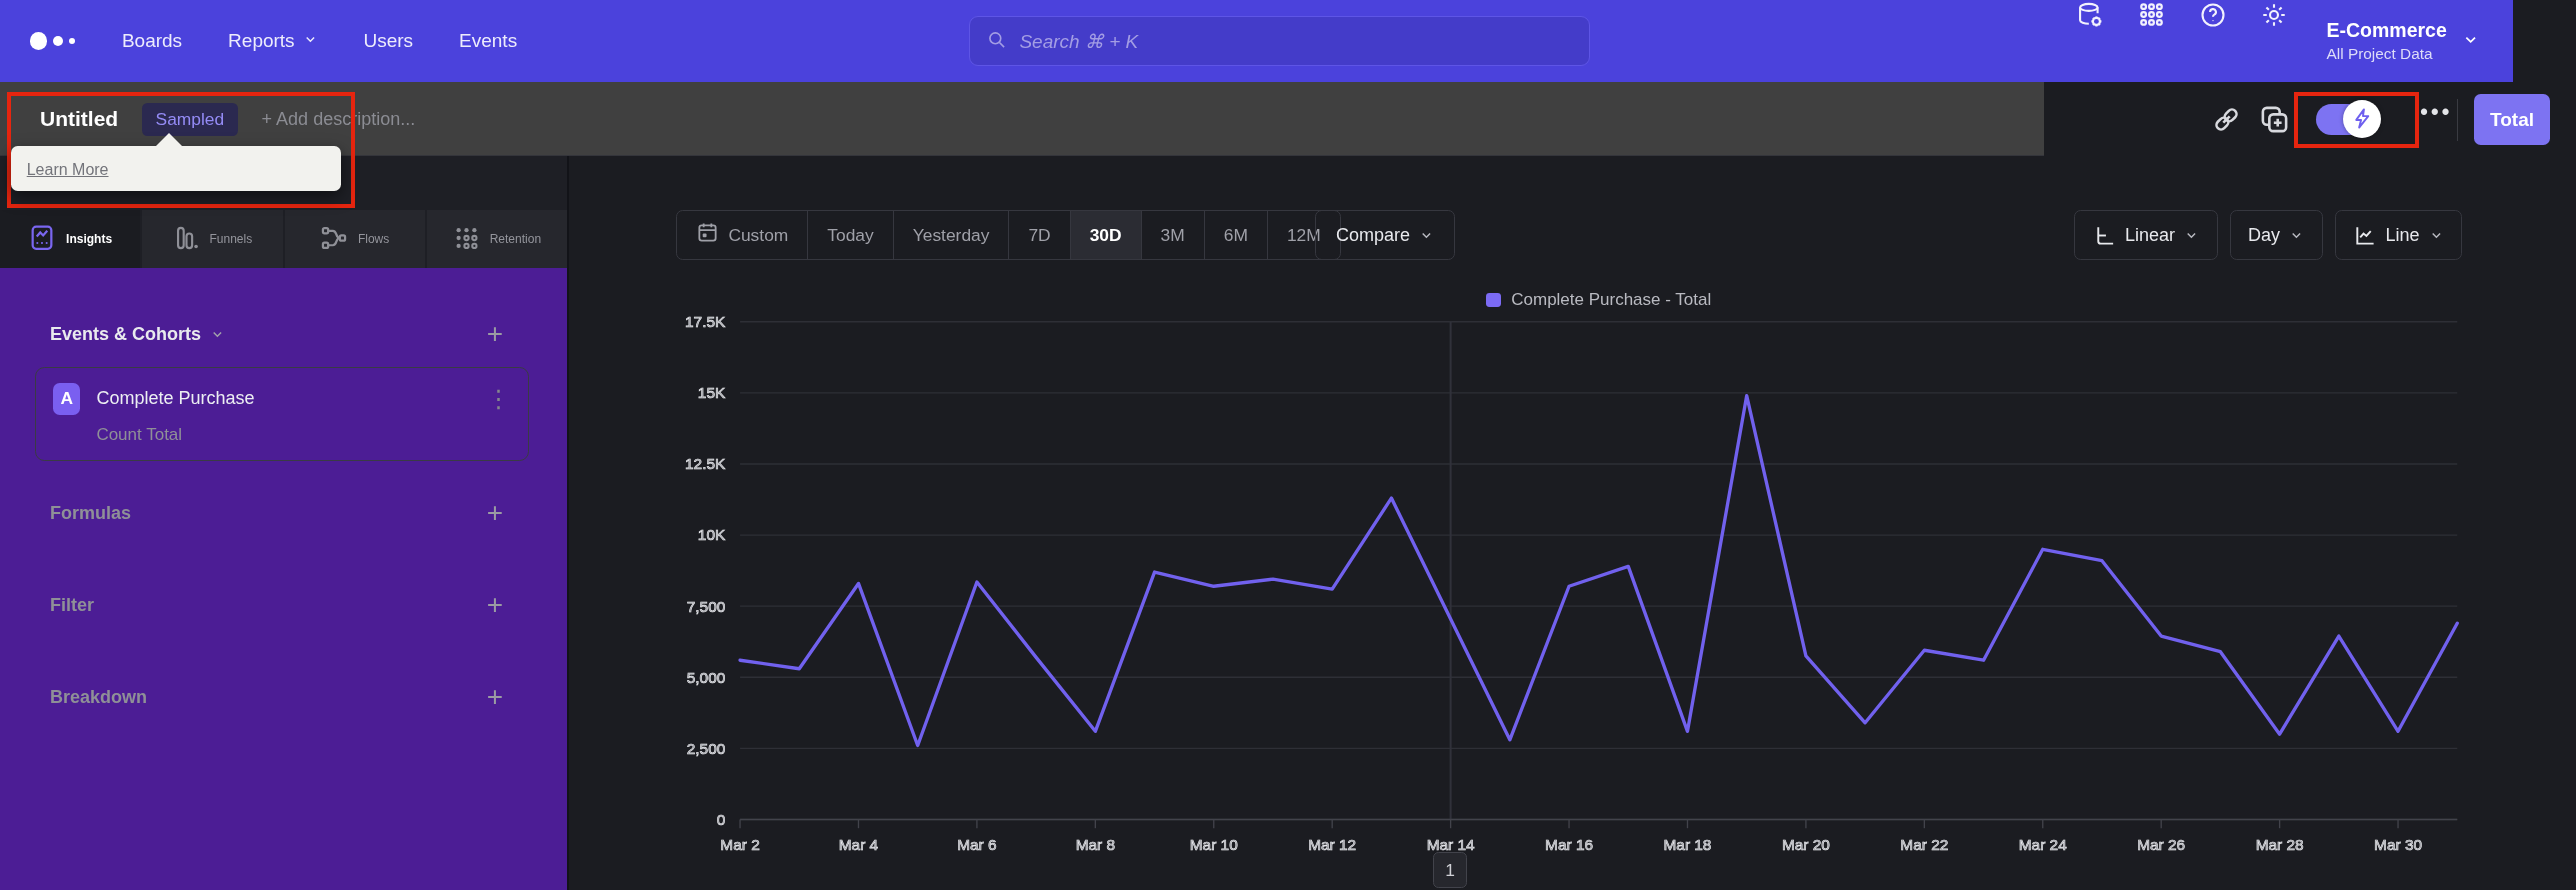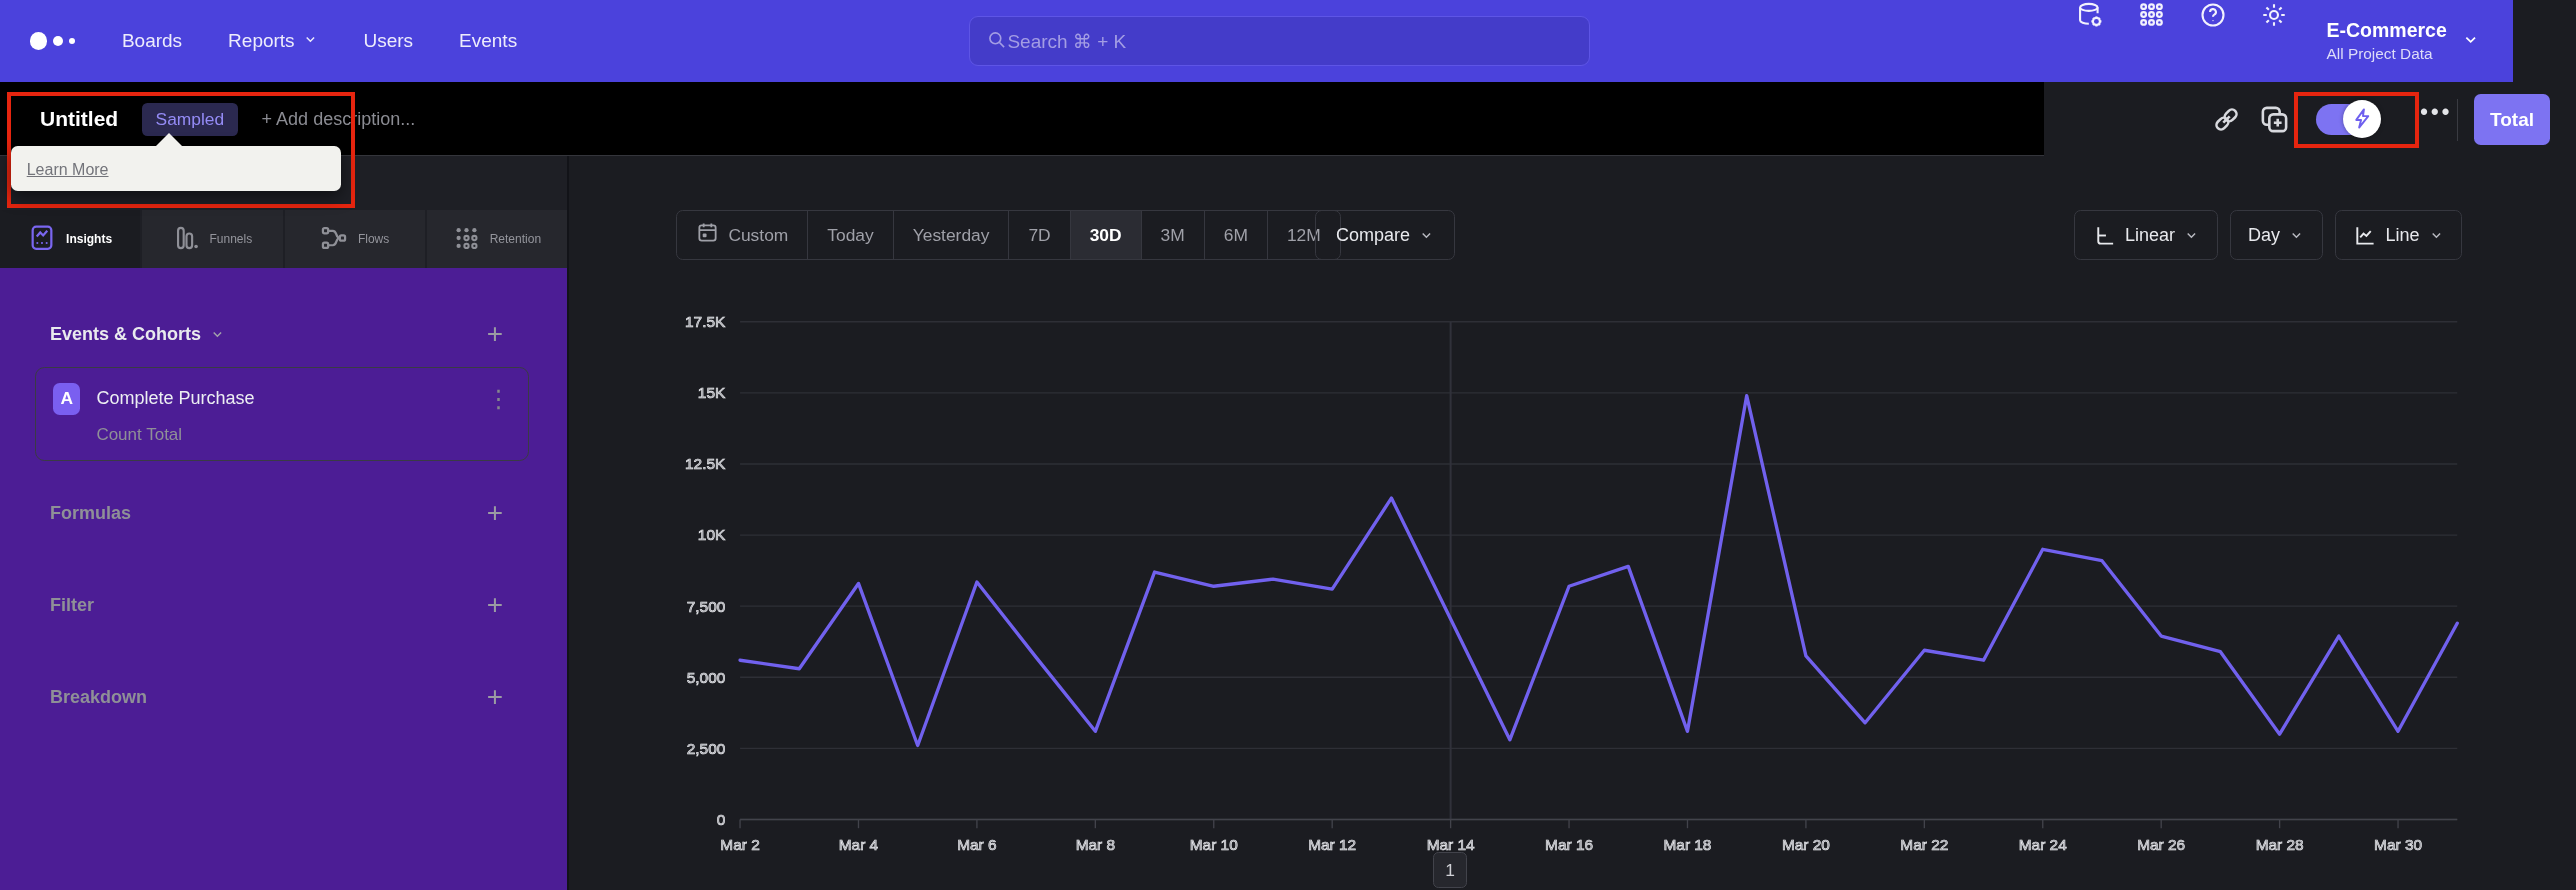--- a/index.html
+++ b/index.html
@@ -18,34 +18,34 @@
   }
   .logo { display:flex; align-items:center; gap:6px; margin-right:47px; }
   .logo .d1{width:17.4px;height:17.4px;border-radius:50%;background:#fff;}
   .logo .d2{width:10px;height:10px;border-radius:50%;background:#fff;}
   .logo .d3{width:6px;height:6px;border-radius:50%;background:#fff;}
   .nav-item { display:flex; align-items:center; gap:8px; color:#edecfc; font-size:19px; font-weight:500; margin-right:46px; cursor:pointer;}
   .nav-item svg{ stroke:#edecfc; }
   .searchbar {
     position:absolute; left:969px; top:16px; width:621px; height:50px;
     background:#443cc9; border:0.7px solid #5e55e6; border-radius:9px;
-    display:flex; align-items:center; padding:0 17.4px; gap:0;
+    display:flex; align-items:center; padding:0 17.4px; gap:12px;font-style:italic;
   }
   .searchbar svg{ stroke:#a39de4; }
   .search-ph { color:#a39de4; font-size:19px; }
   .nav-right { position:absolute; right:34px; top:0; height:82px; display:flex; gap:32px; }
   .nav-icon { width:29.5px; height:29.5px; display:flex; align-items:center; justify-content:center; cursor:pointer; }
   .nav-icon svg { stroke:#f2f1fd; }
   .project { display:flex; align-items:center; gap:14.8px; cursor:pointer; margin-left:5.4px;}
   .project-name { font-size:19.5px; font-weight:700; color:#ffffff; }
   .project-scope { font-size:15.4px; color:#dddcf8; margin-top:3.4px; }
   
   .titlebar {
     position:absolute; left:0; top:82px; width:2044px; height:74px;
-    background:#000000; border-bottom:1.3px solid #34353b;
+    background:#404040; border-bottom:1.3px solid #34353b;
   }
   .title-left { position:absolute; left:40px; top:0; height:74px; display:flex; align-items:center; gap:24px; }
   .report-title { font-size:21px; font-weight:700; color:#ffffff; }
   .sampled-badge { background:#2b2950; color:#948bf5; font-size:17.4px; padding:6px 13.4px; border-radius:5.4px; cursor:pointer;}
   .add-desc { color:#8b8c93; font-size:18px; cursor:pointer;}
   .tb-icon { position:absolute; top:22px; width:31px; height:31px; cursor:pointer;}
   .tb-icon svg{ stroke:#d8d9de; }
   .toggle {
     position:absolute; left:2316px; top:21.5px; width:64px; height:31px;
     background:#7d73f2; border-radius:15.4px; cursor:pointer;
@@ -409,20 +409,24 @@
         <path d="M4.5 3.5v17h17"></path>
         <path d="M7.5 14l3.5-4 3 2.5 4.5-5"></path>
       </svg>
       <span>Line</span>
       <svg class="chev" width="14.8" height="14.8" viewBox="0 0 24 24" fill="none" stroke-width="2.4" stroke="currentColor">
           <path d="M6 9l6 6 6-6"></path>
         </svg>
     </div>
   </div>
 
+  <div class="legend">
+    <span class="legend-swatch"></span>
+    <span class="legend-label">Complete Purchase - Total</span>
+  </div>
 
   <svg class="chart-svg" width="2009" height="734" stroke="currentColor" viewBox="0 0 2995 1094">
       <line x1="255" x2="2815" y1="989" y2="989" stroke="#2e2f36" stroke-width="2"></line>
       <text x="233" y="997" fill="#85868d" font-size="23" text-anchor="end">0</text>
       <line x1="255" x2="2815" y1="883" y2="883" stroke="#2e2f36" stroke-width="2"></line>
       <text x="233" y="891" fill="#85868d" font-size="23" text-anchor="end">2,500</text>
       <line x1="255" x2="2815" y1="777" y2="777" stroke="#2e2f36" stroke-width="2"></line>
       <text x="233" y="785" fill="#85868d" font-size="23" text-anchor="end">5,000</text>
       <line x1="255" x2="2815" y1="671" y2="671" stroke="#2e2f36" stroke-width="2"></line>
       <text x="233" y="679" fill="#85868d" font-size="23" text-anchor="end">7,500</text>

